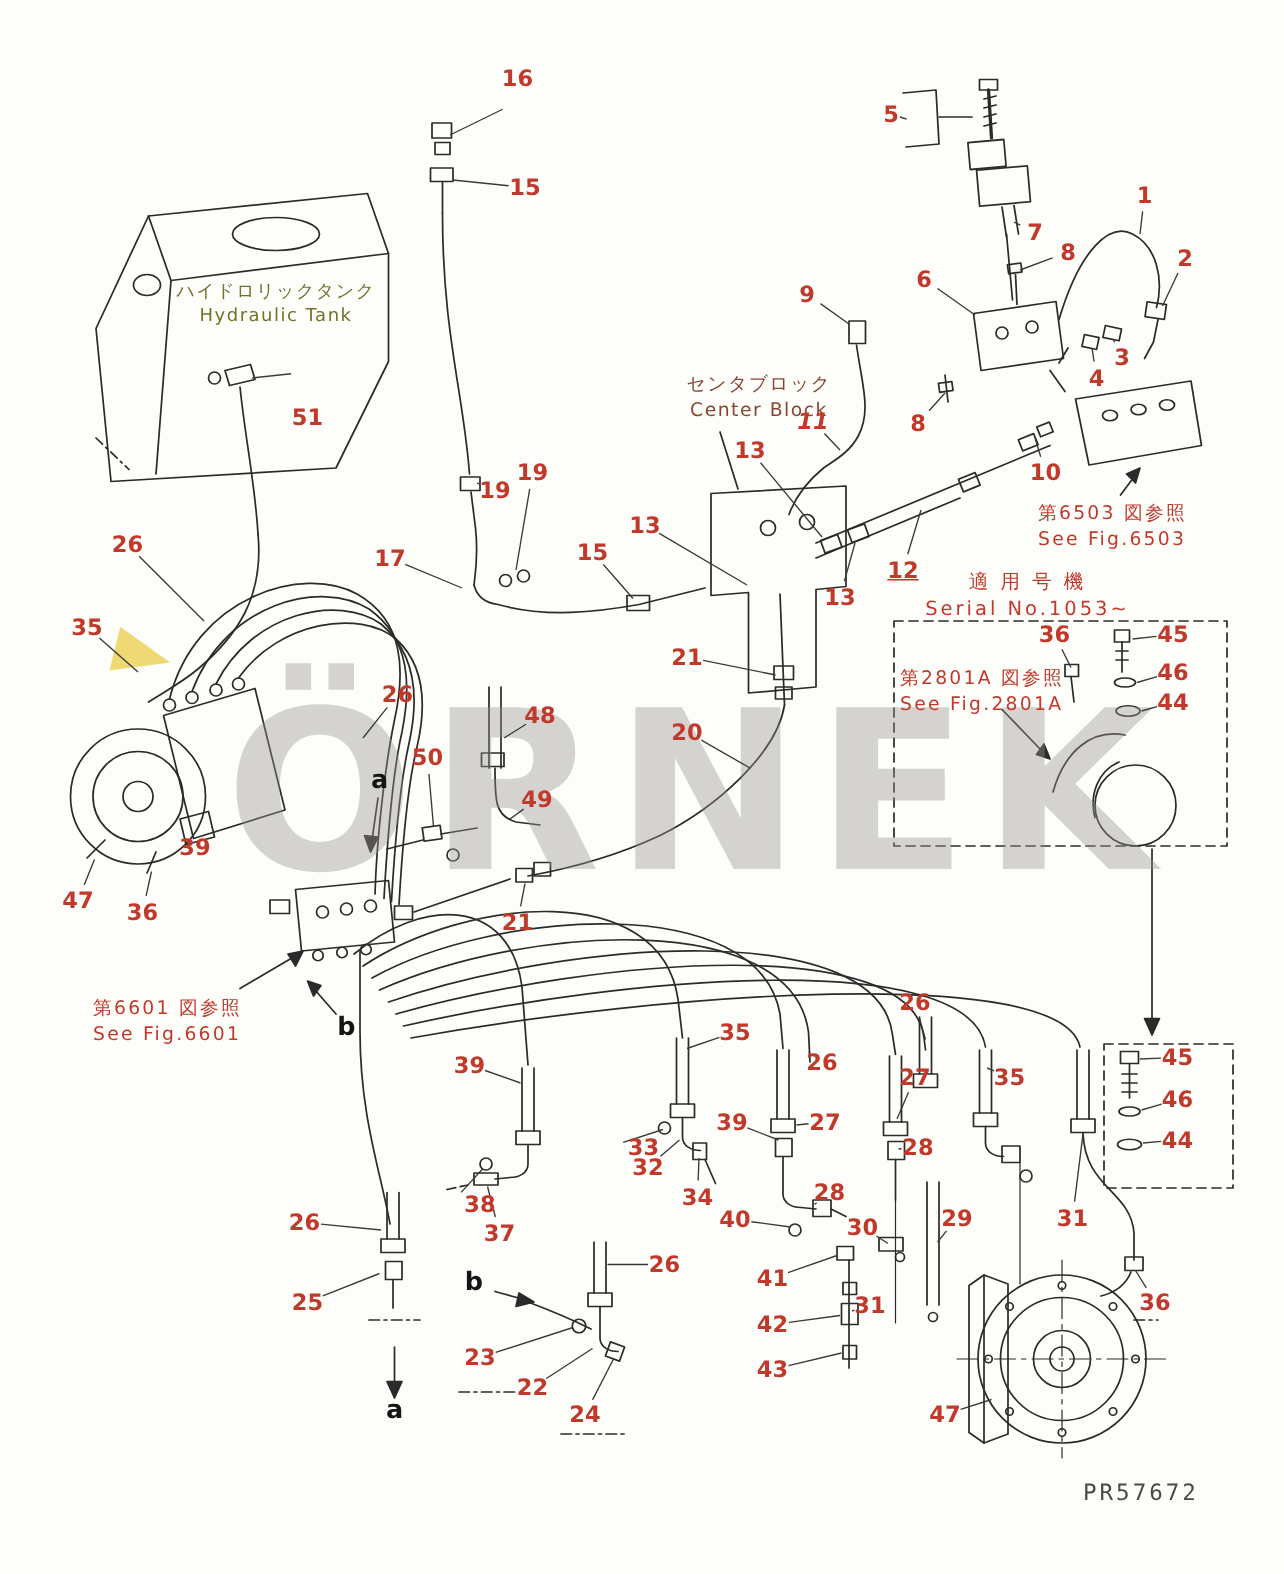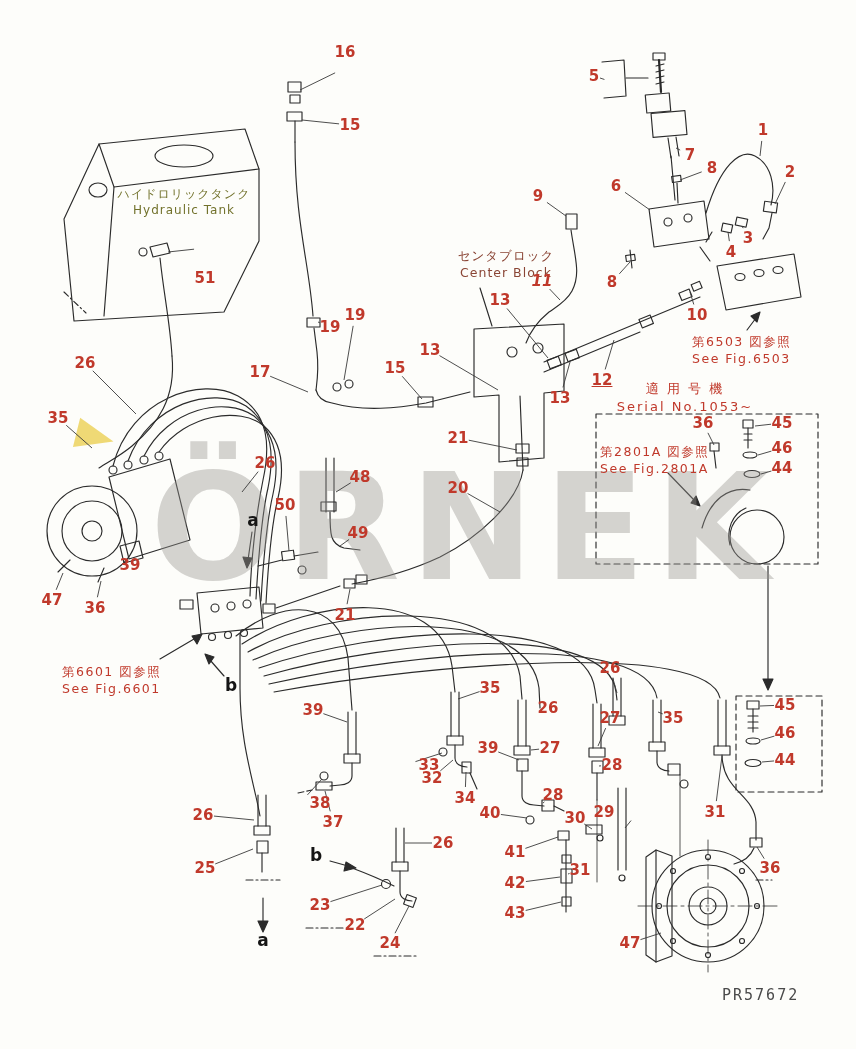--- a/index.html
+++ b/index.html
@@ -506,21 +506,21 @@
       <span class="callout" style="left: 785px; top: 733px;">46</span>
       <span class="callout" style="left: 785px; top: 760px;">44</span>
       <span class="callout" style="left: 488px; top: 748px;">39</span>
       <span class="callout" style="left: 550px; top: 748px;">27</span>
       <span class="callout" style="left: 405px; top: 765px; margin-left: 24px;">33</span>
       <span class="callout" style="left: 432px; top: 778px;">32</span>
       <span class="callout" style="left: 612px; top: 765px;">28</span>
       <span class="callout" style="left: 465px; top: 798px;">34</span>
       <span class="callout" style="left: 553px; top: 795px;">28</span>
       <span class="callout" style="left: 575px; top: 818px;">30</span>
-      <span class="callout" style="left: 604px; top: 812px;">29</span>
+      <span class="callout" style="left: 638px; top: 812px;">29</span>
       <span class="callout" style="left: 715px; top: 812px;">31</span>
       <span class="callout" style="left: 300px; top: 803px; margin-left: 20px;">38</span>
       <span class="callout" style="left: 490px; top: 813px;">40</span>
       <span class="callout" style="left: 333px; top: 822px;">37</span>
       <span class="callout" style="left: 203px; top: 815px;">26</span>
       <span class="callout" style="left: 443px; top: 843px;">26</span>
       <span class="callout" style="left: 515px; top: 852px;">41</span>
       <span class="callout" style="left: 205px; top: 868px;">25</span>
       <span class="callout" style="left: 580px; top: 870px;">31</span>
       <span class="callout" style="left: 770px; top: 868px;">36</span>

